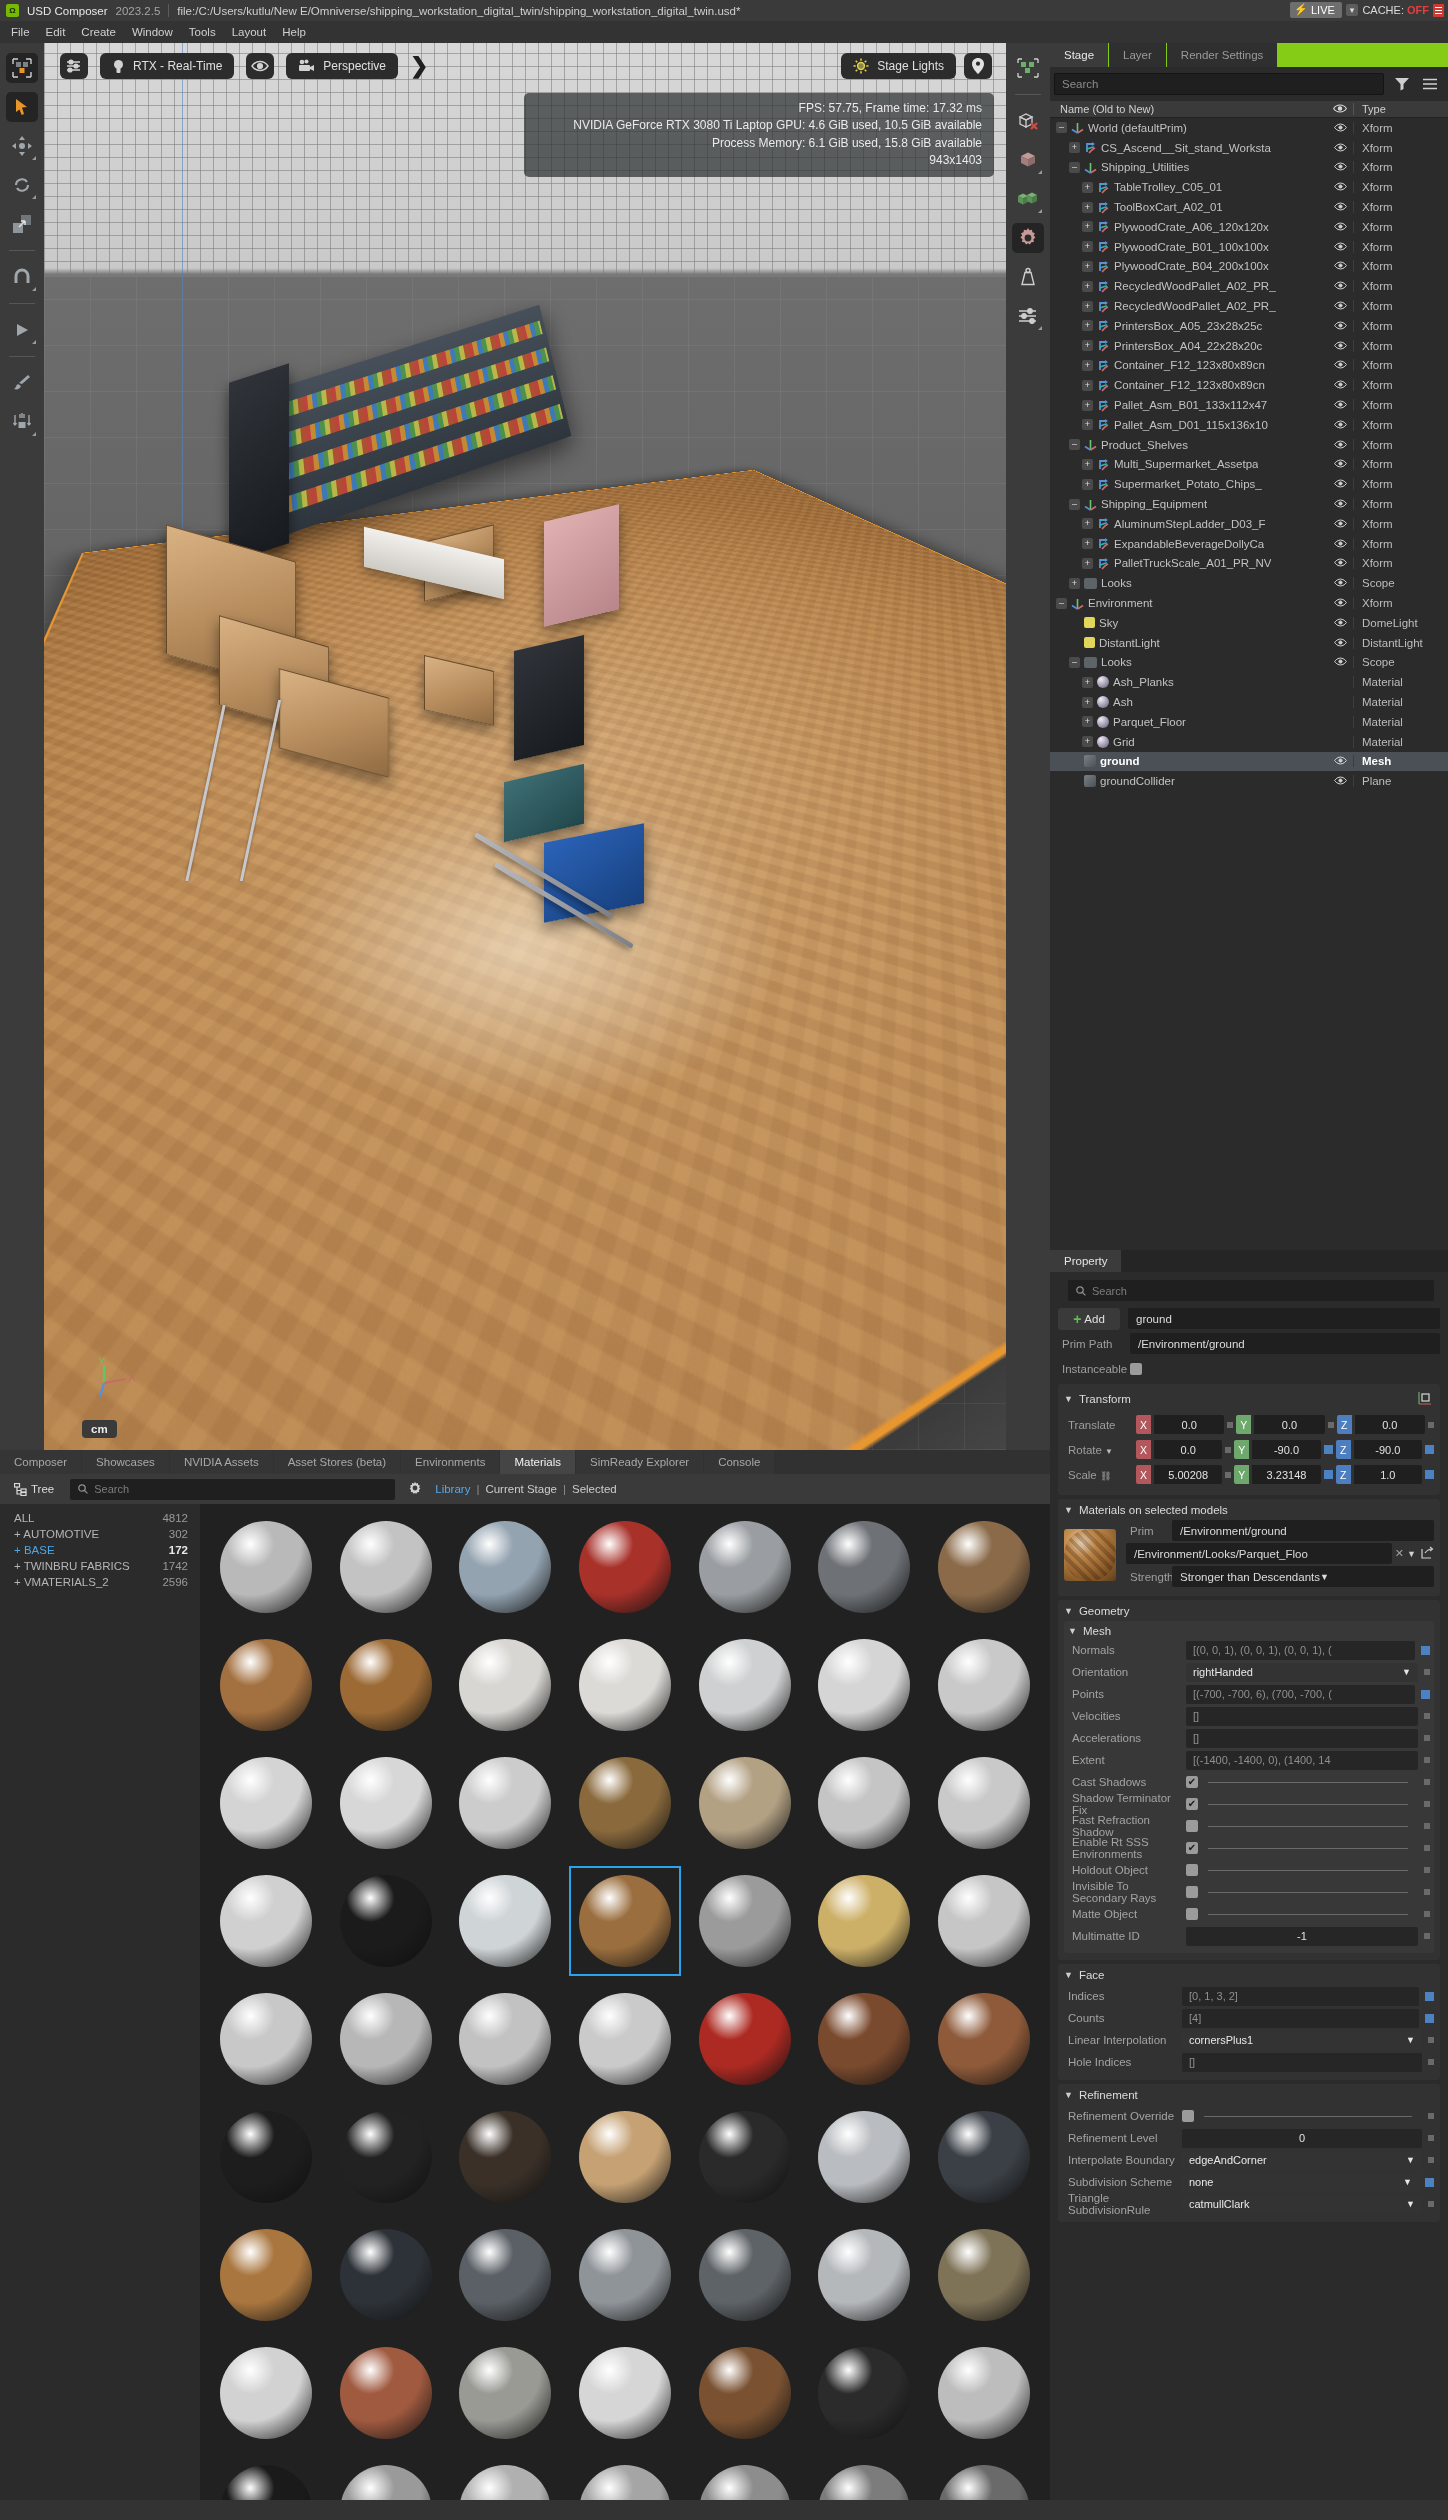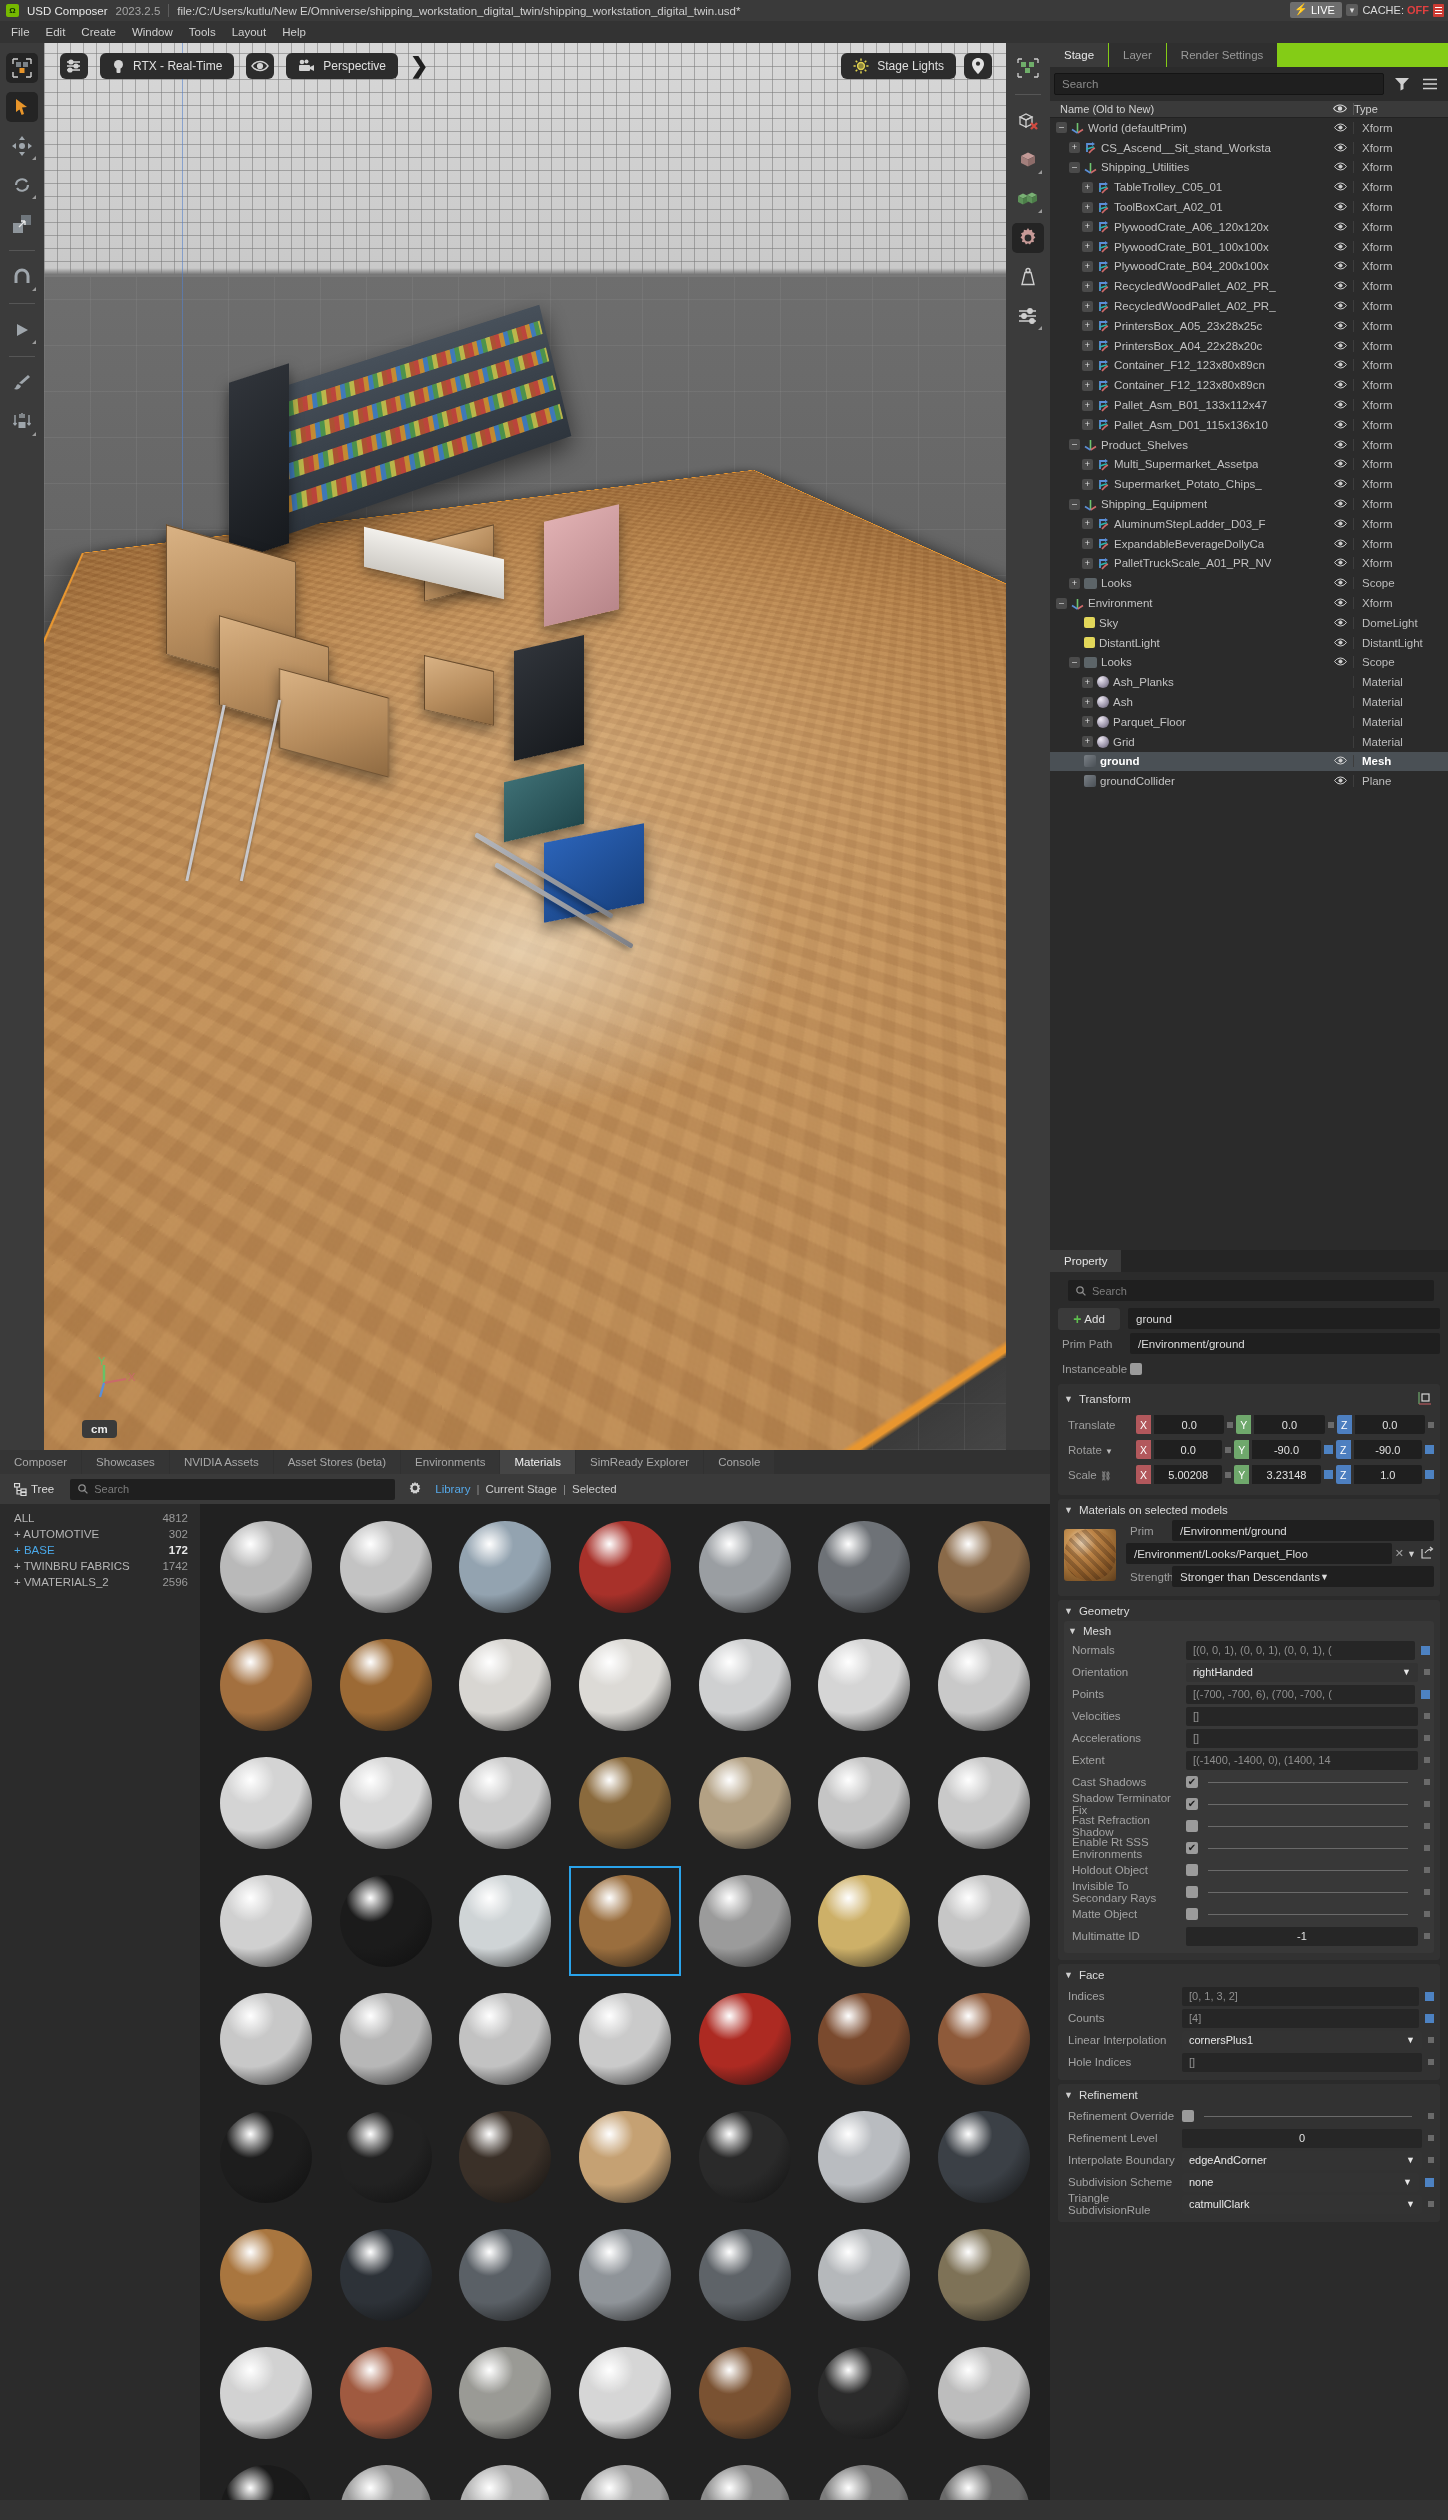--- a/index.html
+++ b/index.html
@@ -157,21 +157,21 @@
   .tab.active{ background:#3b3b3b; color:#e8e8e8; }
   .stage-search-row{ display:flex; align-items:center; gap:8px; padding:6px 8px 6px 4px;
      background:#2b2b2b; }
   .search-box{ flex:1; height:22px; background:#1f1f1f; border:1px solid #141414; border-radius:2px;
      display:flex; align-items:center; padding:0 7px; font-size:11.5px; color:#8b8b8b; }
   .icon-btn{ width:20px; height:20px; display:flex; align-items:center; justify-content:center; color:#cfcfcf;}
   .tree-head{ display:flex; background:#3a3a3a; height:17px; align-items:center;
      font-size:11px; color:#d0d0d0; border-bottom:1px solid #222; }
   .th-name{ flex:1; padding-left:10px; }
   .th-eye{ width:26px; text-align:center; }
-  .th-type{ width:95px; border-left:1px solid #555; }
+  .th-type{ width:95px; padding-left:8px; border-left:1px solid #555; }
   .tree{ background:#2b2b2b; height:1140px; overflow:hidden; }
   .trow{ display:flex; align-items:center; height:19.8px; font-size:11.5px; color:#c2c2c2; }
   .trow.selected{ background:#4a5055; color:#fff; font-weight:bold; }
   .trow .nm{ flex:1; display:flex; align-items:center; gap:4px; overflow:hidden; white-space:nowrap; }
   .trow .eye{ width:26px; text-align:center; color:#d2d2d2; font-size:11px; }
   .trow .ty{ width:95px; padding-left:8px; border-left:1px solid #3d3d3d; color:#bdbdbd; }
   .trow.selected .ty{ color:#fff; }
   .exp{ width:11px; height:11px; background:#4a4a4a; border-radius:2px; color:#ddd;
      font-size:9px; line-height:11px; text-align:center; display:inline-block; flex:none;}
   .axis-ico{ width:13px; flex:none; }
@@ -428,20 +428,26 @@
         <span>Stage Lights</span>
       </div>
       <div class="vp-iconbtn">
         <svg width="12" height="16" viewBox="0 0 12 16" fill="#e2e2e2">
           <path d="M6 0C2.7 0 0 2.6 0 5.9 0 10.3 6 16 6 16s6-5.7 6-10.1C12 2.6 9.3 0 6 0z"></path>
           <circle cx="6" cy="5.7" r="2.1" fill="#2c2c2c"></circle>
           </svg>
       </div>
     </div>
 
+    <div class="vp-stats">
+      <div>FPS: 57.75, Frame time: 17.32 ms</div>
+      <div>NVIDIA GeForce RTX 3080 Ti Laptop GPU: 4.6 GiB used, 10.5 GiB available</div>
+      <div>Process Memory: 6.1 GiB used, 15.8 GiB available</div>
+      <div>943x1403</div>
+    </div>
 
     <div class="vp-axis">
       <svg width="60" height="50" viewBox="0 0 60 50">
         <line x1="18" y1="10" x2="18" y2="28" stroke="#67c267" stroke-width="2.4"></line>
         <line x1="18" y1="28" x2="40" y2="24" stroke="#c96a6a" stroke-width="2"></line>
         <line x1="18" y1="28" x2="14" y2="42" stroke="#5b8fd8" stroke-width="2.4"></line>
         <text x="12" y="10" fill="#67c267" font-size="11" font-family="Liberation Sans">Y</text>
         <text x="42" y="26" fill="#c96a6a" font-size="11" font-family="Liberation Sans">X</text>
       </svg>
     </div>

